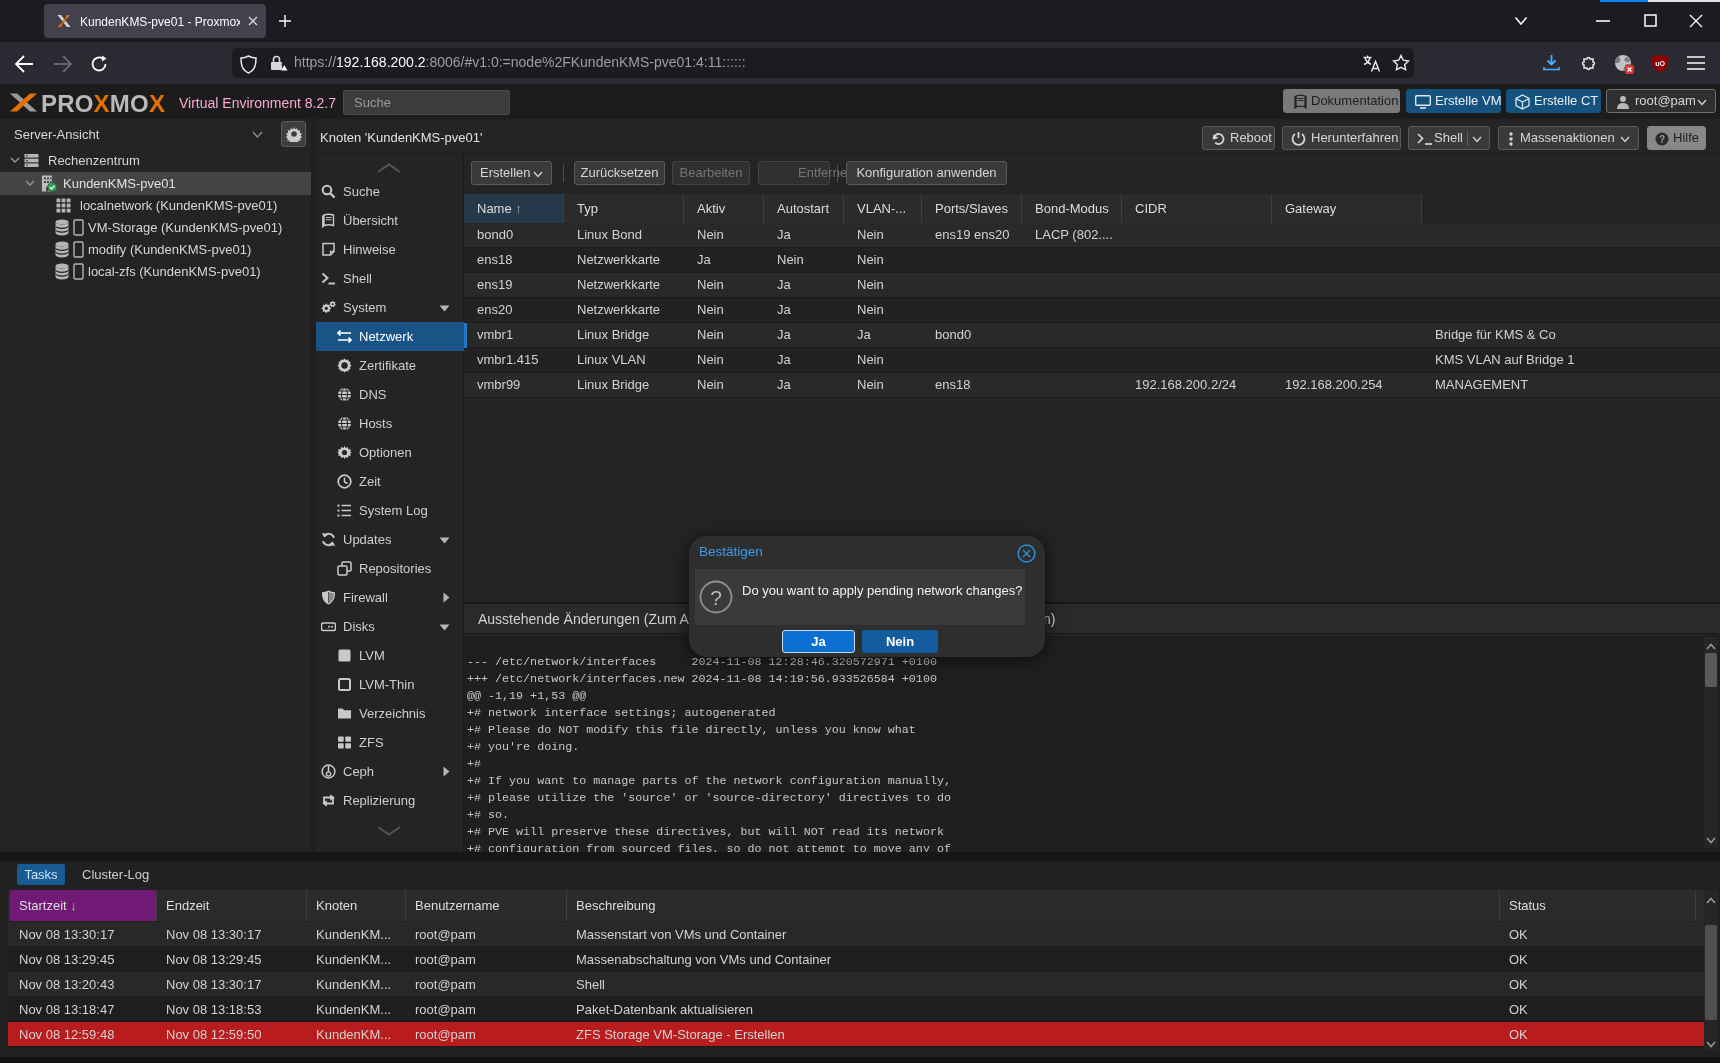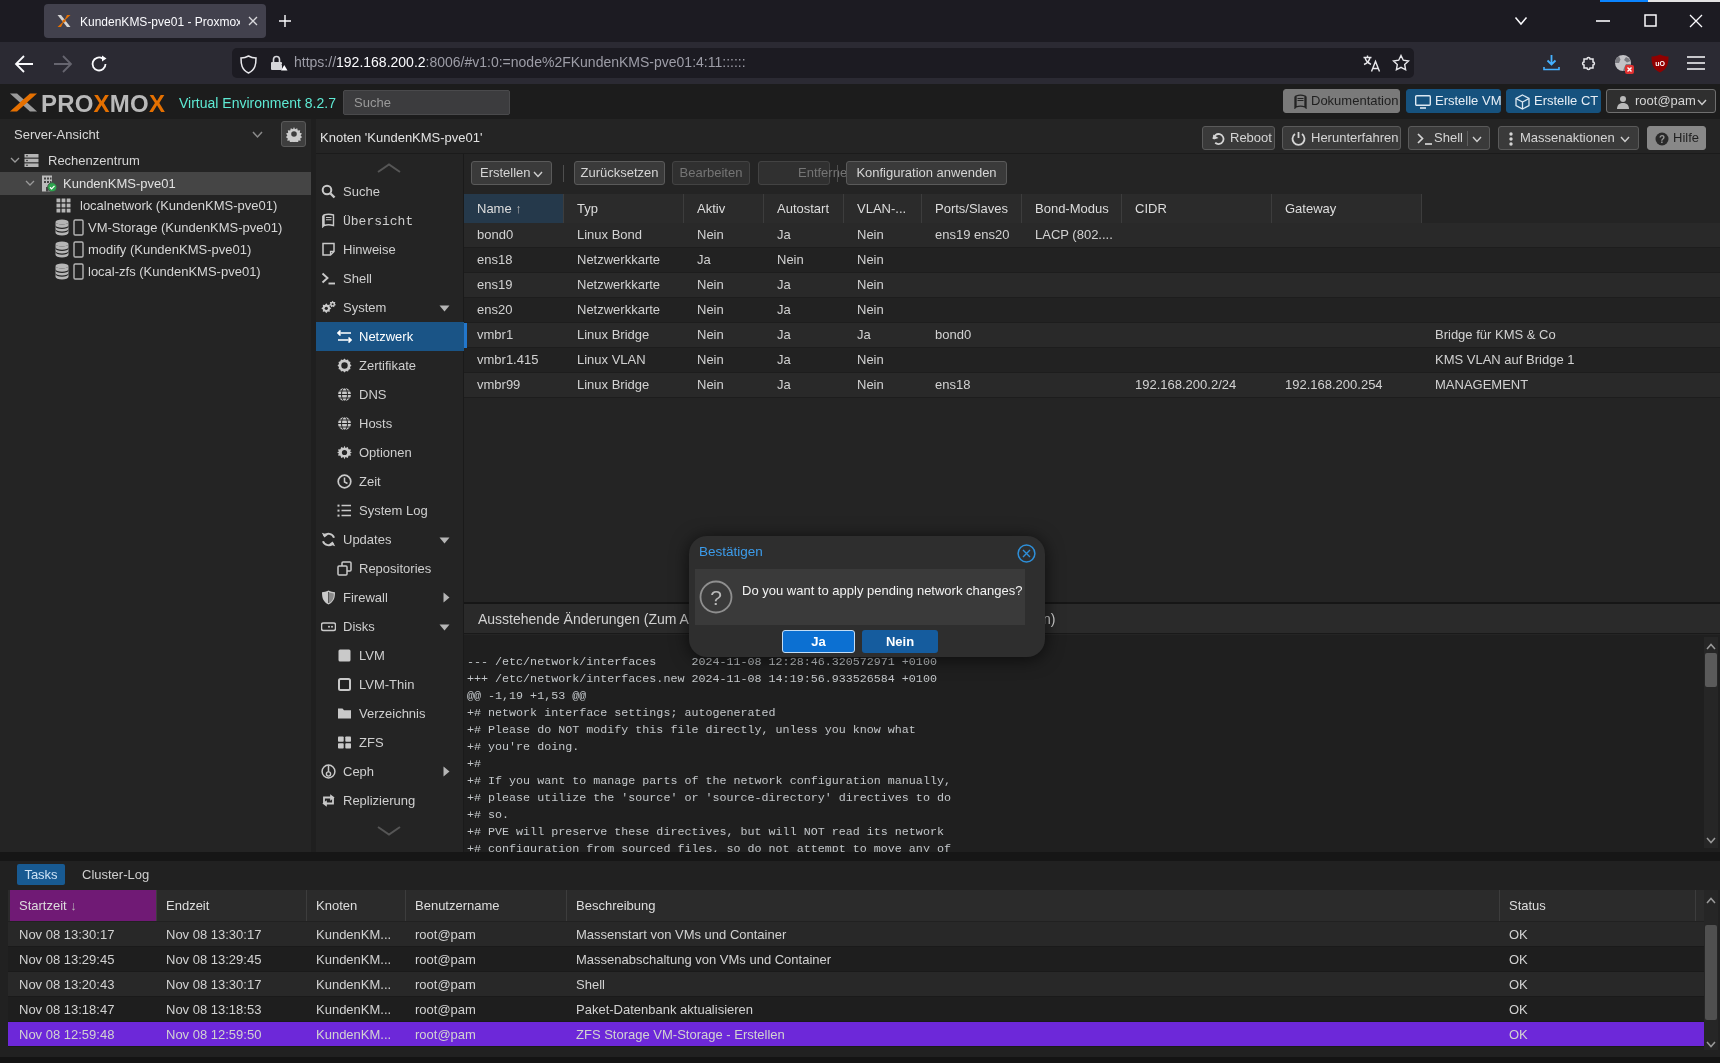--- a/index.html
+++ b/index.html
@@ -145,21 +145,21 @@
         <path d="M0 1 L18 1 M0 7 L18 7 M0 13 L18 13"></path>
       </g>
     </svg>
 <div class="abs" id="pvehead"></div>
 <svg class="abs icon" style="left:8px;top:91px;" width="31" height="23" viewBox="0 0 48 30">
   <path d="M3 1 L14 1 L45 29 L34 29 Z" fill="#9b9b9b"></path>
   <path d="M34 1 L45 1 L14 29 L3 29 Z" fill="#e57000"></path>
   <path d="M24 10.5 L29.5 15 L24 19.5 L18.5 15 Z" fill="#e57000"></path>
 </svg>
 <div class="abs" style="left:41px;top:90px;font-size:24px;font-weight:bold;color:#b9b9b9;letter-spacing:0.2px;white-space:nowrap;">PRO<span style="color:#e57000;">X</span>MO<span style="color:#e57000;">X</span></div>
-<div class="abs" style="left:179px;top:95px;font-size:14px;color:#5eead4;white-space:nowrap;text-align:right;">Virtual Environment 8.2.7</div>
+<div class="abs" style="left:179px;top:95px;font-size:14px;color:#f9a8d4;white-space:nowrap;text-align:right;">Virtual Environment 8.2.7</div>
 <div class="abs" style="left:343px;top:90px;width:167px;height:25px;background:#3c3c3e;border:1px solid #4a4a4c;border-radius:2px;color:#9a9a9a;font-size:13px;line-height:23px;padding-left:10px;">Suche</div>
 <div class="btn lite ico" style="left:1283px;top:89px;width:117px;">
   <svg style="position:absolute;left:9px;top:4px;" width="15" height="15" viewBox="0 0 15 15">
         <path d="M3 2 C6 0.8 9 0.8 12 2 L12 13 C9 11.8 6 11.8 3 13 Z M3 2 L2 3 L2 14 L3 13 M12 2 L13 3 L13 14 L12 13" fill="none" stroke="#232323" stroke-width="1.3"></path>
         <path d="M4.5 4.5 L10.5 4.5 M4.5 6.5 L10.5 6.5" stroke="#232323" stroke-width="1"></path>
       </svg>
   <span style="margin-left:27px;">Dokumentation</span></div>
 <div class="btn blue ico" style="left:1406px;top:89px;width:95px;">
   <svg style="position:absolute;left:8px;top:5px;" width="16" height="14" viewBox="0 0 16 14">
         <rect x="0.7" y="0.7" width="14.6" height="9.6" rx="1" fill="none" stroke="#dce8f2" stroke-width="1.4"></rect>
@@ -335,21 +335,21 @@
 <svg style="position:absolute;left:60px;top:9px;" width="26" height="10" viewBox="0 0 26 10">
         <path d="M2 9 L13 1.5 L24 9" stroke="#565656" stroke-width="2" fill="none"></path>
       </svg>
 <div class="mitem" style="top:23px;"><svg style="position:absolute;left:5px;top:7px;" width="15" height="15" viewBox="0 0 15 15">
           <circle cx="6" cy="6" r="4.3" fill="none" stroke="#c9c9c9" stroke-width="2"></circle>
           <path d="M9.5 9.5 L13.5 13.5" stroke="#c9c9c9" stroke-width="2.4"></path>
         </svg><span style="margin-left:27px;">Suche</span></div>
 <div class="mitem" style="top:52px;"><svg style="position:absolute;left:5px;top:7px;" width="15" height="15" viewBox="0 0 15 15">
           <path d="M3 2 C6 0.9 9 0.9 12.5 2 L12.5 12.5 C9 11.4 6 11.4 3 12.5 Z M3 2 L1.8 3.2 L1.8 13.7 L3 12.5" fill="none" stroke="#c9c9c9" stroke-width="1.4"></path>
           <path d="M5 4.5 L10.5 4.5 M5 6.7 L10.5 6.7" stroke="#c9c9c9" stroke-width="1.1"></path>
-        </svg><span style="margin-left:27px;font-family:Liberation Mono, monospace;">Übersicht</span></div>
+        </svg><span style="margin-left:27px;">Übersicht</span></div>
 <div class="mitem" style="top:81px;"><svg style="position:absolute;left:5px;top:7px;" width="15" height="15" viewBox="0 0 15 15">
           <path d="M2 1.5 L13 1.5 L13 9.5 L9.5 13 L2 13 Z" fill="none" stroke="#c9c9c9" stroke-width="1.5"></path>
           <path d="M9.5 13 L9.5 9.5 L13 9.5" fill="none" stroke="#c9c9c9" stroke-width="1.3"></path>
         </svg><span style="margin-left:27px;">Hinweise</span></div>
 <div class="mitem" style="top:110px;"><svg style="position:absolute;left:5px;top:7px;" width="15" height="15" viewBox="0 0 15 15">
           <path d="M1.5 2.5 L6.5 7 L1.5 11.5" stroke="#c9c9c9" stroke-width="1.9" fill="none"></path>
           <path d="M7.5 12.5 L14 12.5" stroke="#c9c9c9" stroke-width="1.9"></path>
         </svg><span style="margin-left:27px;">Shell</span></div>
 <div class="mitem" style="top:139px;"><svg style="position:absolute;left:5px;top:7px;" width="15" height="15" viewBox="0 0 15 15">
           <path d="M5.3 3.3 L6.7 5.0 L8.8 4.8 L8.6 6.9 L10.3 8.3 L8.6 9.7 L8.8 11.8 L6.7 11.6 L5.3 13.3 L3.9 11.6 L1.8 11.8 L2.0 9.7 L0.3 8.3 L2.0 6.9 L1.8 4.8 L3.9 5.0 Z" fill="#c9c9c9"></path>
@@ -591,21 +591,21 @@
         <div class="c" style="left:1492px;width:196px;">OK</div>
       </div>
 <div class="brow" style="top:136px;background:#1e1e1e;border-bottom:1px solid #1a1a1a;">
         <div class="c" style="left:2px;width:147px;">Nov 08 13:18:47</div>
         <div class="c" style="left:149px;width:150px;">Nov 08 13:18:53</div>
         <div class="c" style="left:299px;width:99px;">KundenKM...</div>
         <div class="c" style="left:398px;width:161px;">root@pam</div>
         <div class="c" style="left:559px;width:933px;">Paket-Datenbank aktualisieren</div>
         <div class="c" style="left:1492px;width:196px;">OK</div>
       </div>
-<div class="brow" style="top:161px;background:#6d28d9;border-bottom:1px solid #1a1a1a;">
+<div class="brow" style="top:161px;background:#b91c1c;border-bottom:1px solid #1a1a1a;">
         <div class="c" style="left:2px;width:147px;">Nov 08 12:59:48</div>
         <div class="c" style="left:149px;width:150px;">Nov 08 12:59:50</div>
         <div class="c" style="left:299px;width:99px;">KundenKM...</div>
         <div class="c" style="left:398px;width:161px;">root@pam</div>
         <div class="c" style="left:559px;width:933px;">ZFS Storage VM-Storage - Erstellen</div>
         <div class="c" style="left:1492px;width:196px;">OK</div>
       </div>
 <div style="position:absolute;right:2px;top:29px;width:14px;height:160px;background:#262626;"></div>
 <svg style="position:absolute;right:4px;top:36px;" width="10" height="7" viewBox="0 0 10 7">
         <path d="M1 6 L5 1.5 L9 6" stroke="#9a9a9a" stroke-width="1.5" fill="none"></path>

